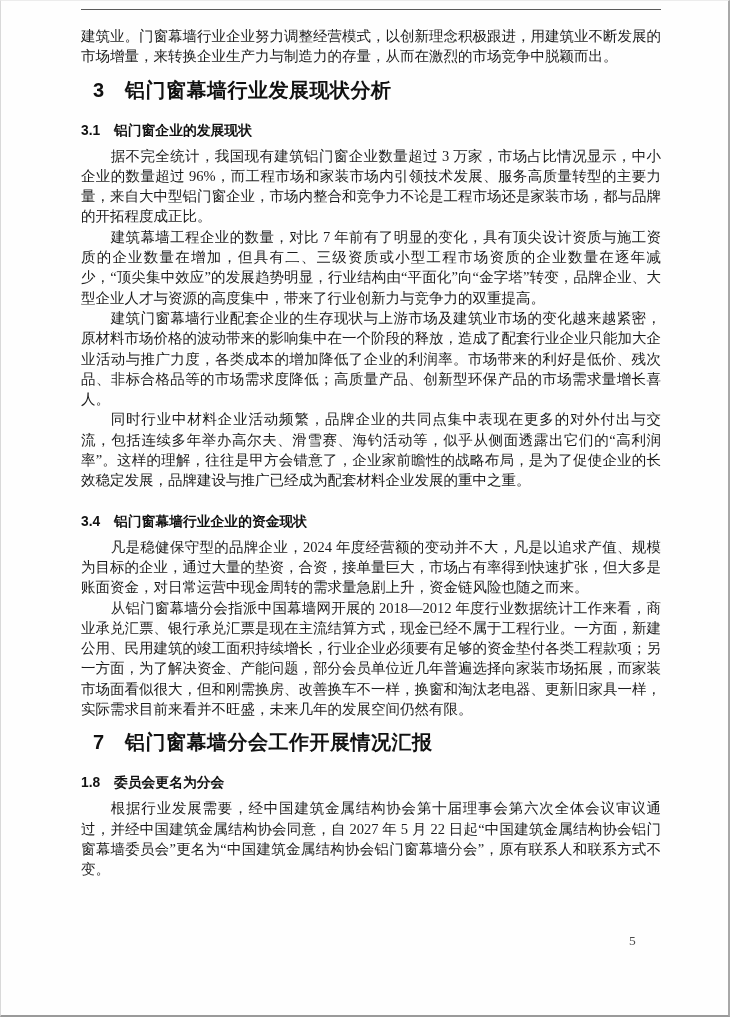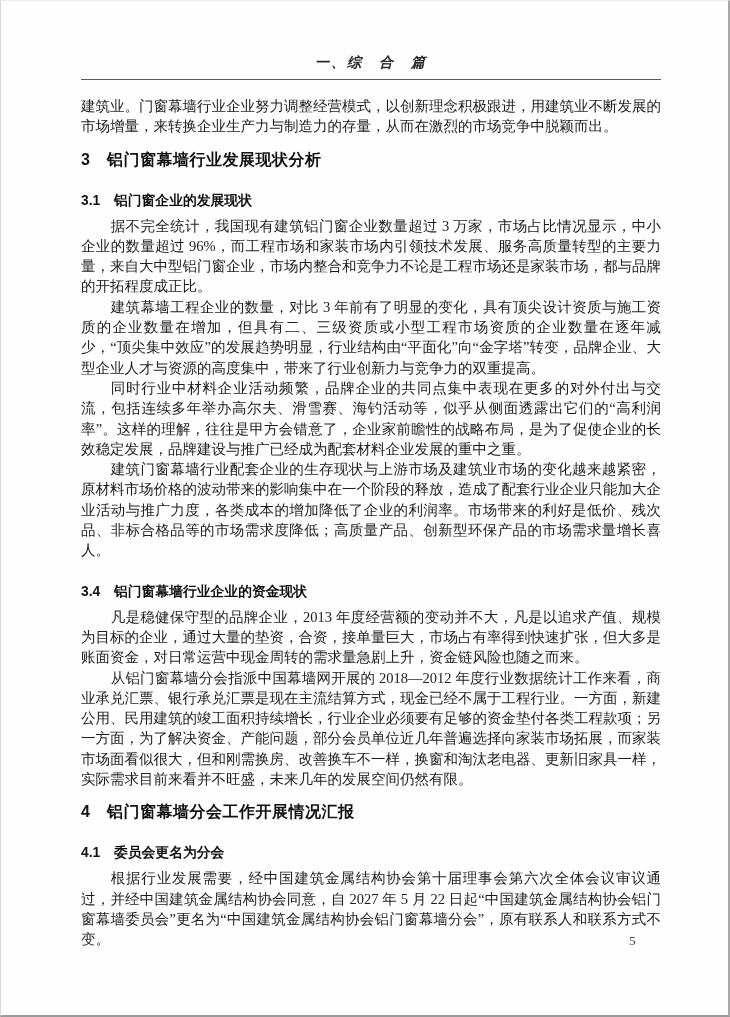--- a/index.html
+++ b/index.html
@@ -51,24 +51,24 @@
     margin: 0;
     text-indent: 2.05em;
   }
   .p.no-indent {
     text-indent: 0;
     margin-top: 16px;
   }
   .h1 {
     font-family: "Liberation Sans", "DejaVu Sans", sans-serif;
     font-weight: bold;
-    font-size: 16px;
+    font-size: 20px;
     line-height: 20px;
     color: #111111;
-    margin: 13px 0 12px 0;
+    margin: 13px 0 12px 12px;
     letter-spacing: 0.5px;
   }
   .h2 {
     font-family: "Liberation Sans", "DejaVu Sans", sans-serif;
     font-weight: bold;
     font-size: 13.8px;
     line-height: 16px;
     color: #111111;
     margin: 23px 0 7px 0;
   }
@@ -79,32 +79,31 @@
     font-family: "Liberation Serif", "DejaVu Serif", serif;
     font-size: 13.5px;
     color: #4a4a4a;
   }
 </style>
 </head>
 <body>
 
 <div class="page">
   <div class="content">
-    <div class="doc-header">一、综　合　篇</div>
     <hr class="header-rule">
     <div id="page-body">
         <p class="p no-indent">建筑业。门窗幕墙行业企业努力调整经营模式，以创新理念积极跟进，用建筑业不断发展的市场增量，来转换企业生产力与制造力的存量，从而在激烈的市场竞争中脱颖而出。</p>
         <div class="h1">3　铝门窗幕墙行业发展现状分析</div>
         <div class="h2">3.1　铝门窗企业的发展现状</div>
         <p class="p">据不完全统计，我国现有建筑铝门窗企业数量超过 3 万家，市场占比情况显示，中小企业的数量超过 96%，而工程市场和家装市场内引领技术发展、服务高质量转型的主要力量，来自大中型铝门窗企业，市场内整合和竞争力不论是工程市场还是家装市场，都与品牌的开拓程度成正比。</p>
-        <p class="p">建筑幕墙工程企业的数量，对比 3 年前有了明显的变化，具有顶尖设计资质与施工资质的企业数量在增加，但具有二、三级资质或小型工程市场资质的企业数量在逐年减少，“顶尖集中效应”的发展趋势明显，行业结构由“平面化”向“金字塔”转变，品牌企业、大型企业人才与资源的高度集中，带来了行业创新力与竞争力的双重提高。</p>
+        <p class="p">建筑幕墙工程企业的数量，对比 7 年前有了明显的变化，具有顶尖设计资质与施工资质的企业数量在增加，但具有二、三级资质或小型工程市场资质的企业数量在逐年减少，“顶尖集中效应”的发展趋势明显，行业结构由“平面化”向“金字塔”转变，品牌企业、大型企业人才与资源的高度集中，带来了行业创新力与竞争力的双重提高。</p>
+        <p class="p">建筑门窗幕墙行业配套企业的生存现状与上游市场及建筑业市场的变化越来越紧密，原材料市场价格的波动带来的影响集中在一个阶段的释放，造成了配套行业企业只能加大企业活动与推广力度，各类成本的增加降低了企业的利润率。市场带来的利好是低价、残次品、非标合格品等的市场需求度降低；高质量产品、创新型环保产品的市场需求量增长喜人。</p>
         <p class="p">同时行业中材料企业活动频繁，品牌企业的共同点集中表现在更多的对外付出与交流，包括连续多年举办高尔夫、滑雪赛、海钓活动等，似乎从侧面透露出它们的“高利润率”。这样的理解，往往是甲方会错意了，企业家前瞻性的战略布局，是为了促使企业的长效稳定发展，品牌建设与推广已经成为配套材料企业发展的重中之重。</p>
-        <p class="p">建筑门窗幕墙行业配套企业的生存现状与上游市场及建筑业市场的变化越来越紧密，原材料市场价格的波动带来的影响集中在一个阶段的释放，造成了配套行业企业只能加大企业活动与推广力度，各类成本的增加降低了企业的利润率。市场带来的利好是低价、残次品、非标合格品等的市场需求度降低；高质量产品、创新型环保产品的市场需求量增长喜人。</p>
         <div class="h2">3.4　铝门窗幕墙行业企业的资金现状</div>
-        <p class="p">凡是稳健保守型的品牌企业，2013 年度经营额的变动并不大，凡是以追求产值、规模为目标的企业，通过大量的垫资，合资，接单量巨大，市场占有率得到快速扩张，但大多是账面资金，对日常运营中现金周转的需求量急剧上升，资金链风险也随之而来。</p>
+        <p class="p">凡是稳健保守型的品牌企业，2024 年度经营额的变动并不大，凡是以追求产值、规模为目标的企业，通过大量的垫资，合资，接单量巨大，市场占有率得到快速扩张，但大多是账面资金，对日常运营中现金周转的需求量急剧上升，资金链风险也随之而来。</p>
         <p class="p">从铝门窗幕墙分会指派中国幕墙网开展的 2018—2012 年度行业数据统计工作来看，商业承兑汇票、银行承兑汇票是现在主流结算方式，现金已经不属于工程行业。一方面，新建公用、民用建筑的竣工面积持续增长，行业企业必须要有足够的资金垫付各类工程款项；另一方面，为了解决资金、产能问题，部分会员单位近几年普遍选择向家装市场拓展，而家装市场面看似很大，但和刚需换房、改善换车不一样，换窗和淘汰老电器、更新旧家具一样，实际需求目前来看并不旺盛，未来几年的发展空间仍然有限。</p>
-        <div class="h1">4　铝门窗幕墙分会工作开展情况汇报</div>
-        <div class="h2">4.1　委员会更名为分会</div>
+        <div class="h1">7　铝门窗幕墙分会工作开展情况汇报</div>
+        <div class="h2">1.8　委员会更名为分会</div>
         <p class="p">根据行业发展需要，经中国建筑金属结构协会第十届理事会第六次全体会议审议通过，并经中国建筑金属结构协会同意，自 2027 年 5 月 22 日起“中国建筑金属结构协会铝门窗幕墙委员会”更名为“中国建筑金属结构协会铝门窗幕墙分会”，原有联系人和联系方式不变。</p>
       </div>
   </div>
   <div class="page-number">5</div>
 </div>
 
 </body></html>

